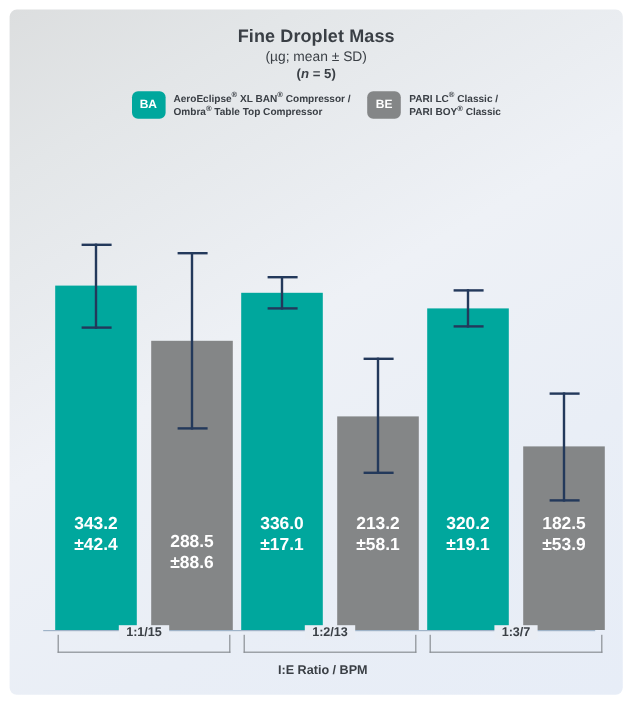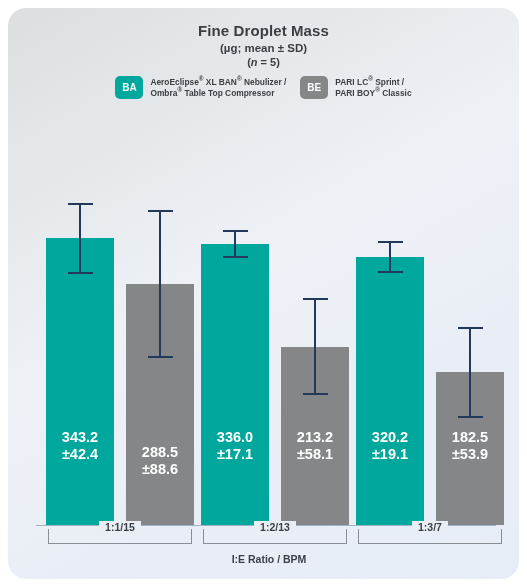--- a/index.html
+++ b/index.html
@@ -4,28 +4,28 @@
 <style>
   html,body{margin:0;padding:0;}
   body{
     width:527px;height:587px;
     background:#ffffff;
     font-family:"Liberation Sans", sans-serif;
     overflow:hidden;
   }
   #card{
     position:absolute;left:8px;top:8px;width:511px;height:571px;
-    border-radius:18px;
+    border-radius:6px;
     background:linear-gradient(150deg,#dcdedf 0%,#e3e6e8 16%,#eef1f6 46%,#e9eef6 72%,#e7edf7 100%);
     overflow:hidden;
   }
   
   #title-block{position:absolute;left:0;top:14px;width:511px;text-align:center;}
   #chart-title{font-size:15px;font-weight:bold;color:#3a3f45;letter-spacing:.1px;}
-  #chart-subtitle{font-size:11.5px;font-weight:bold;color:#3a3f45;margin-top:3px;}
+  #chart-subtitle{font-size:11.5px;font-weight:normal;color:#3a3f45;margin-top:3px;}
   #chart-n{font-size:11px;font-weight:bold;color:#3a3f45;margin-top:2px;}
   #chart-n i{font-style:italic;}
   
   #legend{position:absolute;left:0;top:68px;width:511px;
           display:flex;justify-content:center;align-items:flex-start;gap:14px;}
   .legend-entry{display:flex;align-items:flex-start;gap:7px;}
   .legend-badge{
     width:28px;height:23px;border-radius:5px;color:#ffffff;
     font-size:10px;font-weight:bold;display:flex;align-items:center;justify-content:center;
     flex:0 0 auto;
@@ -67,26 +67,26 @@
   <div id="title-block">
     <div id="chart-title">Fine Droplet Mass</div>
     <div id="chart-subtitle">(µg; mean ± SD)</div>
     <div id="chart-n"><span>(</span><i>n</i><span> = 5)</span></div>
   </div>
 
   <div id="legend">
 
     <div class="legend-entry">
       <div class="legend-badge ba">BA</div>
-      <div class="legend-text"><span class="it">AeroEclipse</span><sup>®</sup><span class="it"> XL BAN</span><sup>®</sup><span> Nebulizer /</span><br><span class="it">Ombra</span><sup>®</sup><span> Table Top Compressor</span></div>
+      <div class="legend-text"><span class="it">AeroEclipse</span><sup>®</sup><span class="it"> XL BAN</span><sup>®</sup><span> Compressor /</span><br><span class="it">Ombra</span><sup>®</sup><span> Table Top Compressor</span></div>
     </div>
 
     <div class="legend-entry">
       <div class="legend-badge be">BE</div>
-      <div class="legend-text"><span>PARI LC</span><sup>®</sup><span> Sprint /</span><br><span>PARI BOY</span><sup>®</sup><span> Classic</span></div>
+      <div class="legend-text"><span>PARI LC</span><sup>®</sup><span> Classic /</span><br><span>PARI BOY</span><sup>®</sup><span> Classic</span></div>
     </div>
 
   </div>
 
   <div id="plot">
       <div class="bar teal" style="left: 38px; width: 68px; height: 286.822px; bottom: 54px;">
         <div class="bar-label" style="top: 190.822px;">343.2
 ±42.4</div>
       </div>
       <div class="errbar" style="left: 38px; width: 68px; top: 194.743px; height: 70.8698px;">

